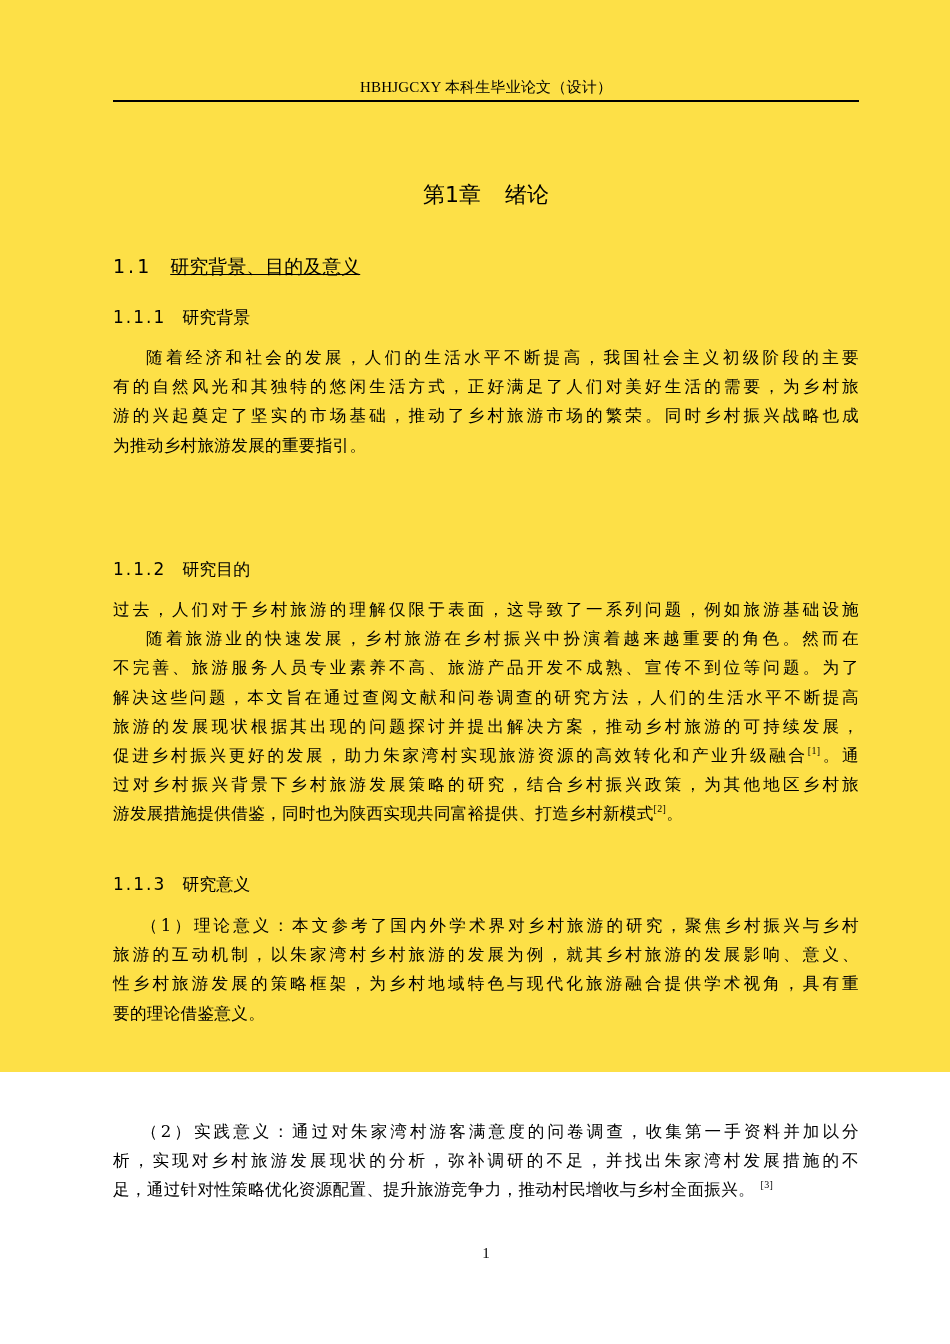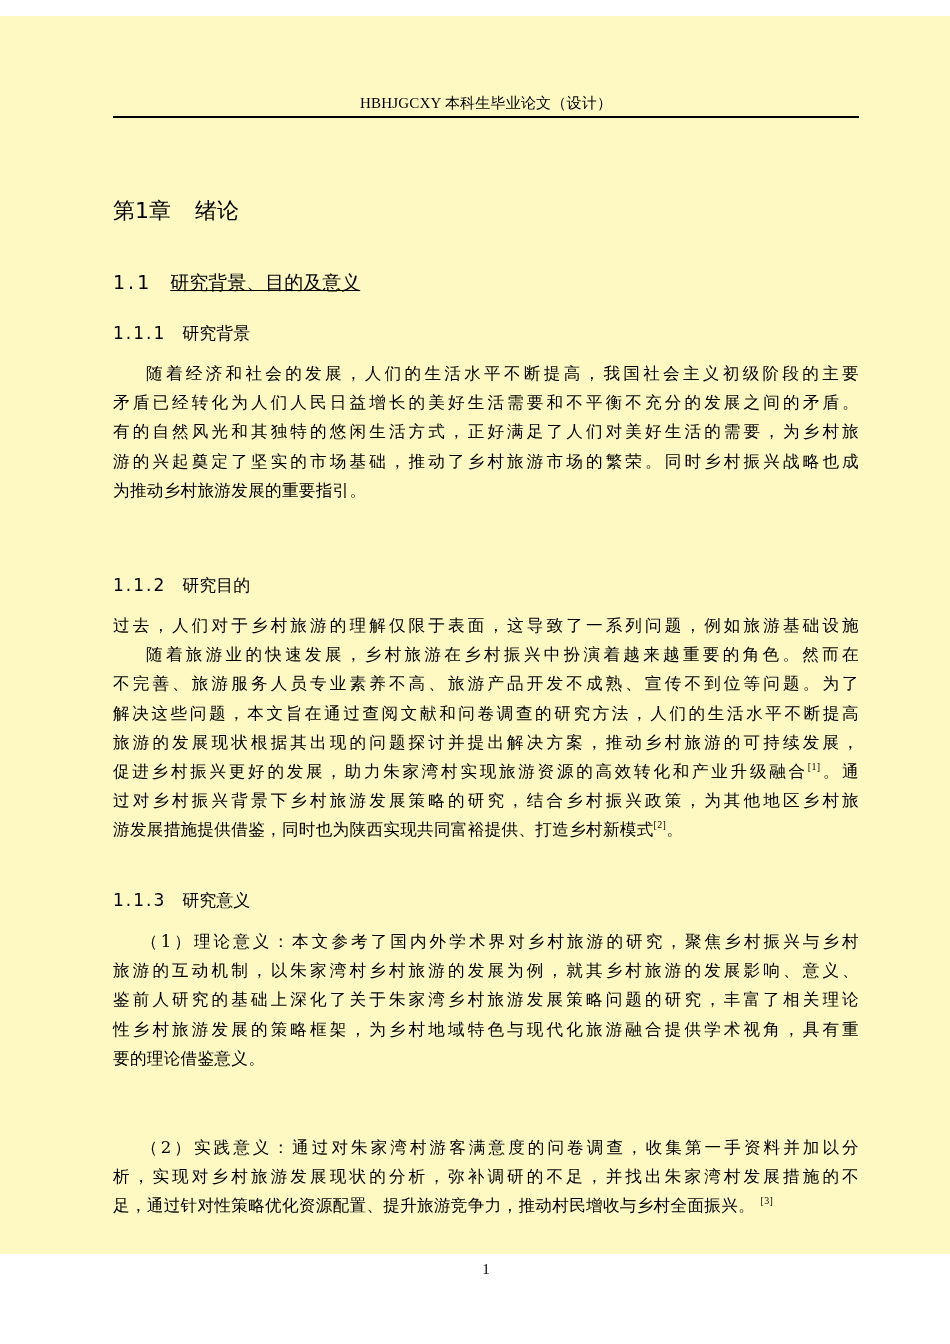--- a/index.html
+++ b/index.html
@@ -1,29 +1,29 @@
 <!DOCTYPE html>
 <html><head>
   <meta charset="utf-8">
   <style>
     html, body { margin: 0; padding: 0; background: #ffffff; }
     body { width: 950px; height: 1344px; position: relative; overflow: hidden; color: #000; }
-    .page { position: absolute; left: 0; top: 16px; width: 950px; height: 1238px; background: #fef9c3; }
+    .page { position: absolute; left: 0; top: 0; width: 950px; height: 1072px; background: #fde047; }
     .header-text {
       position: absolute; left: 113px; width: 746px; top: 77px;
       text-align: center; font-family: "Liberation Serif", "DejaVu Serif", serif;
       font-size: 15px; line-height: 20px; letter-spacing: 0.2px;
     }
     .header-rule {
       position: absolute; left: 113px; width: 746px; top: 100px; height: 0;
       border-top: 2px solid #000;
     }
     .chapter-title {
       position: absolute; left: 113px; width: 746px; top: 180px;
-      font-family: "DejaVu Sans", "Liberation Sans", sans-serif;
+      text-align: center; font-family: "DejaVu Sans", "Liberation Sans", sans-serif;
       font-size: 22px; line-height: 30px; font-weight: normal;
     }
     .chapter-title .gap { display: inline-block; width: 24px; }
     .h2 {
       position: absolute; left: 113px; top: 252px;
       font-family: "DejaVu Sans", "Liberation Sans", sans-serif;
       font-size: 19px; line-height: 28px; text-decoration: underline;
     }
     .h3 {
       position: absolute; left: 113px;
@@ -62,21 +62,20 @@
 
   <div class="h2">
     <span class="num">1.1</span><span>研究背景、目的及意义</span>
   </div>
 
   <div class="h3" style="top:305px;">
     <span class="num">1.1.1</span><span>研究背景</span>
   </div>
   <div class="para" style="top:343px;">
     <span class="line first">随着经济和社会的发展，人们的生活水平不断提高，我国社会主义初级阶段的主要</span>
-    <span class="line">矛盾已经转化为人们人民日益增长的美好生活需要和不平衡不充分的发展之间的矛盾。</span>
     <span class="line">有的自然风光和其独特的悠闲生活方式，正好满足了人们对美好生活的需要，为乡村旅</span>
     <span class="line">游的兴起奠定了坚实的市场基础，推动了乡村旅游市场的繁荣。同时乡村振兴战略也成</span>
     <span class="line last">为推动乡村旅游发展的重要指引。</span>
   </div>
 
   <div class="h3" style="top:557px;">
     <span class="num">1.1.2</span><span>研究目的</span>
   </div>
   <div class="para" style="top:595px;">
     <span class="line">过去，人们对于乡村旅游的理解仅限于表面，这导致了一系列问题，例如旅游基础设施</span>
@@ -88,21 +87,20 @@
     <span class="line">过对乡村振兴背景下乡村旅游发展策略的研究，结合乡村振兴政策，为其他地区乡村旅</span>
     <span class="line last"><span>游发展措施提供借鉴，同时也为陕西实现共同富裕提供、打造乡村新模式</span><sup>[2]</sup><span>。</span></span>
   </div>
 
   <div class="h3" style="top:872px;">
     <span class="num">1.1.3</span><span>研究意义</span>
   </div>
   <div class="para" style="top:911px;">
     <span class="line first" style="padding-left:28px;">（1）理论意义：本文参考了国内外学术界对乡村旅游的研究，聚焦乡村振兴与乡村</span>
     <span class="line">旅游的互动机制，以朱家湾村乡村旅游的发展为例，就其乡村旅游的发展影响、意义、</span>
-    <span class="line">鉴前人研究的基础上深化了关于朱家湾乡村旅游发展策略问题的研究，丰富了相关理论</span>
     <span class="line">性乡村旅游发展的策略框架，为乡村地域特色与现代化旅游融合提供学术视角，具有重</span>
     <span class="line last">要的理论借鉴意义。</span>
   </div>
   <div class="para" style="top:1117px;">
     <span class="line first" style="padding-left:28px;">（2）实践意义：通过对朱家湾村游客满意度的问卷调查，收集第一手资料并加以分</span>
     <span class="line">析，实现对乡村旅游发展现状的分析，弥补调研的不足，并找出朱家湾村发展措施的不</span>
     <span class="line last"><span>足，通过针对性策略优化资源配置、提升旅游竞争力，推动村民增收与乡村全面振兴。</span> <sup>[3]</sup></span>
   </div>
 
   <div class="page-number">1</div>

